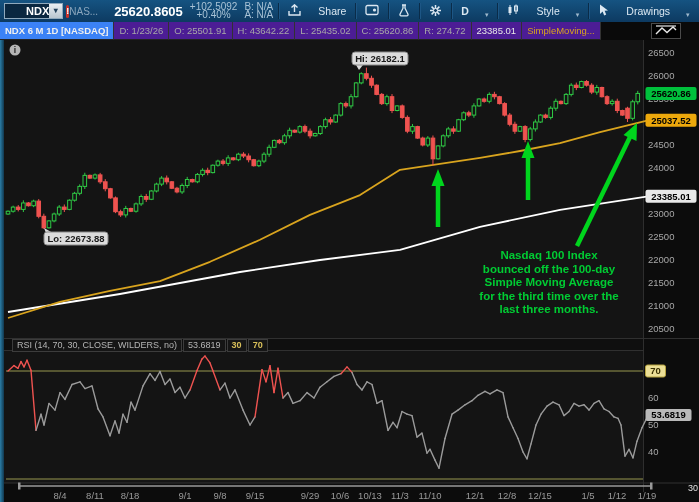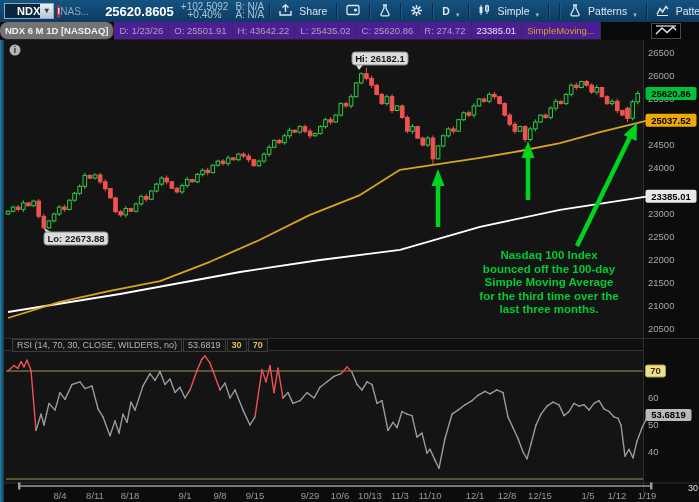--- a/index.html
+++ b/index.html
@@ -2,39 +2,39 @@
 <html><head>
 <meta charset="utf-8">
 <style>
   html,body{margin:0;padding:0;background:#000;width:699px;height:502px;overflow:hidden;
     font-family:"Liberation Sans",sans-serif;-webkit-font-smoothing:antialiased;}
   *{box-sizing:border-box;}
   
   .toolbar{height:22px;width:699px;background:linear-gradient(#155381,#0d3a61);display:flex;
     align-items:center;color:#dce8f2;font-size:10.5px;white-space:nowrap;overflow:hidden;}
   .sym-box{display:flex;align-items:center;margin-left:4px;border:1px solid #8fa9bd;background:#0a2740;
-    height:16px;width:62px;padding-left:12px;color:#fff;font-weight:bold;font-size:11px;}
+    height:16px;width:62px;padding-left:21px;color:#fff;font-weight:bold;font-size:11px;}
   .sym-caret{margin-left:auto;background:linear-gradient(#e8eef2,#b9c6d0);color:#23425c;width:13px;height:14px;
     text-align:center;font-size:8px;line-height:14px;}
   .red-badge{display:inline-block;width:11px;height:13px;background:#c5312b;border-radius:2px;color:#fff;
     font-size:9px;font-weight:bold;text-align:center;line-height:13px;margin-left:3px;}
   .nas{color:#8ba6bd;margin-left:0;font-size:10px;}
   .last{color:#fff;font-weight:bold;font-size:13px;margin-left:16px;}
   .stack{display:inline-flex;flex-direction:column;line-height:8px;font-size:10px;margin-left:7px;color:#a9c3d6;font-style:normal;text-align:center;}
   .stack i{font-style:normal;}
   .vsep{width:1px;height:16px;background:#0a2c49;margin:0 5px;box-shadow:1px 0 0 #1d5685;flex:none;}
-  .tbtn{display:flex;align-items:center;gap:7px;background:none;border:none;color:#dce8f2;
+  .tbtn{display:flex;align-items:center;gap:17px;background:none;border:none;color:#dce8f2;
     font-family:"Liberation Sans",sans-serif;font-size:10.5px;padding:0 4px;height:22px;flex:none;cursor:pointer;text-align:right;}
   .tbtn .car{font-size:7px;color:#9fb9cd;align-self:flex-end;margin-bottom:3px;margin-left:-1px;}
   .ticon{display:inline-block;}
   
   .inforow{height:18px;width:699px;background:#0a0a0a;display:flex;align-items:stretch;
     font-size:9.5px;color:#a8a8a8;white-space:nowrap;overflow:hidden;}
   .cell{border-right:1px solid #323232;border-bottom:1px solid #232323;padding:0 5px;line-height:17px;background:#4c1d95;}
-  .cell.title{color:#f0f0f0;font-weight:bold;background:#737373;border-radius:8px;}
+  .cell.title{color:#f0f0f0;font-weight:bold;background:#3b82f6;}
   .cell.study{color:#d6d6d6;}
   .cell.studyval{color:#e8e8e8;}
   .cell.study2{color:#d9a41e;}
   
   .stage{position:relative;width:699px;height:462px;background:#0c0c0c;}
   .leftstrip{position:absolute;left:0;top:0;width:4px;height:462px;
     background:linear-gradient(90deg,#2b7da6,#10384f);z-index:5;}
   .rsi-header{position:absolute;left:12px;top:299px;display:flex;z-index:6;font-size:9px;height:13px;}
   .rsi-header .hcell{border:1px solid #3c3c3c;background:#151515;color:#b5b5b5;padding:0 4px;
     line-height:11px;margin-right:1px;}
@@ -111,24 +111,33 @@
   <span class="vsep"></span>
   <button class="tbtn">
     <span class="ticon">
       <svg width="12" height="12" viewBox="0 0 12 12">
           <rect x="1.5" y="3" width="3" height="6" fill="#dce8f2"></rect>
           <line x1="3" y1="1" x2="3" y2="11" stroke="#dce8f2"></line>
           <rect x="7.5" y="2" width="3" height="5" fill="none" stroke="#dce8f2"></rect>
           <line x1="9" y1="0.5" x2="9" y2="10" stroke="#dce8f2"></line>
         </svg>
     </span>
-    <span>Simple</span>
+    <span>Style</span>
       <span class="car">▾</span>
   </button>
   <span class="vsep"></span>
+  <button class="tbtn">
+    <span class="ticon">
+      <svg width="11" height="12" viewBox="0 0 11 12">
+          <polygon points="2,0.5 2,10 4.6,7.6 6.2,11.4 8.2,10.5 6.6,6.8 10,6.6" fill="#dce8f2"></polygon>
+        </svg>
+    </span>
+    <span>Drawings</span>
+      <span class="car">▾</span>
+  </button>
   <span class="vsep"></span>
   <button class="tbtn">
     <span class="ticon">
       <svg width="12" height="13" viewBox="0 0 12 13">
           <path d="M4,1 h4 M5,1 v3.2 L2,10.2 a1.2,1.2 0 0 0 1.1,1.6 h5.8 a1.2,1.2 0 0 0 1.1,-1.6 L7,4.2 V1" fill="none" stroke="#dce8f2" stroke-width="1.3"></path>
         </svg>
     </span>
     <span>Patterns</span>
       <span class="car">▾</span>
   </button>

